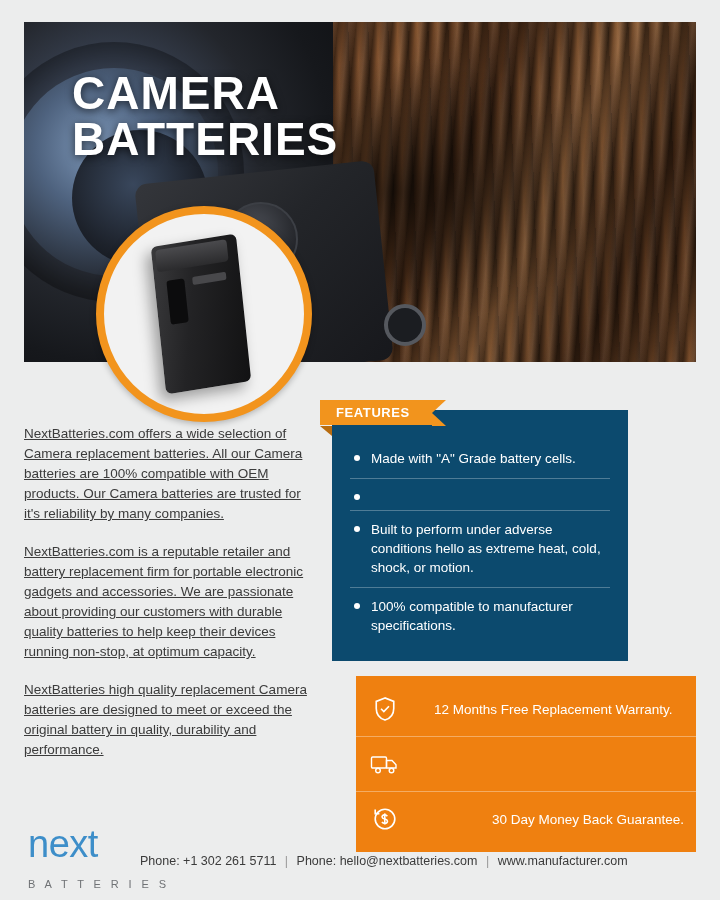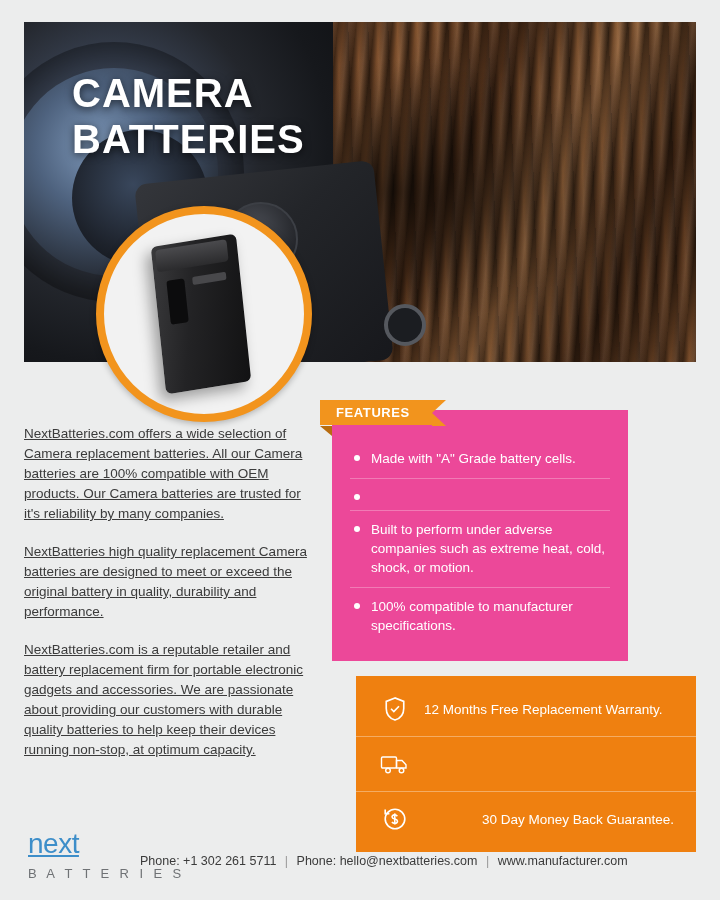--- a/index.html
+++ b/index.html
@@ -100,21 +100,21 @@
   .bark-shade {
     position: absolute;
     inset: 0;
     background: radial-gradient(ellipse at 20% 50%, rgba(0,0,0,0.55) 0%, rgba(0,0,0,0.0) 55%);
   }
   .hero-title {
     position: absolute;
     left: 48px;
     top: 48px;
     color: #ffffff;
-    font-size: 40px;
+    font-size: 46px;
     line-height: 46px;
     font-weight: bold;
     letter-spacing: 1px;
     text-shadow: 0 2px 8px rgba(0,0,0,0.65);
     z-index: 5;
   }
 
   
   .product-circle {
     position: absolute;
@@ -174,21 +174,21 @@
     text-decoration: underline;
   }
   .copy p { margin: 0 0 18px 0; }
 
   
   .features {
     position: absolute;
     left: 332px;
     top: 410px;
     width: 296px;
-    background: #ec4899;
+    background: #0c4a6e;
     padding: 30px 0 16px 0;
     box-sizing: border-box;
   }
   .features-tag {
     position: absolute;
     left: -12px;
     top: -10px;
     background: #f2941d;
     color: #ffffff;
     font-size: 13px;
@@ -247,22 +247,23 @@
     background: #ef8010;
     padding: 6px 0;
     box-sizing: border-box;
   }
   .g-item {
     display: flex;
     align-items: center;
     color: #ffffff;
     font-size: 13.5px;
     line-height: 19px;
-    padding: 12px 22px;
+    padding: 12px 12px;
     border-bottom: 1px solid rgba(255,255,255,0.35);
+    gap: 20px;
   }
   .g-item:last-child { border-bottom: none; text-align: right; }
   .g-icon {
     flex: 0 0 auto;
     width: 34px;
     height: 30px;
     margin-right: 12px;
     display: flex;
     align-items: center;
     justify-content: center;
@@ -277,30 +278,29 @@
     width: 720px;
     height: 86px;
   }
   .logo {
     position: absolute;
     left: 28px;
     top: 14px;
   }
   .logo-next {
     color: #3d8ec9;
-    font-size: 28px;
+    font-size: 38px;
     line-height: 32px;
     letter-spacing: -0.5px;
-    text-decoration: underline;
   }
   .logo-sub {
     color: #6f7275;
-    font-size: 13px;
+    font-size: 11px;
     letter-spacing: 3.4px;
-    margin-top: 6px;
+    margin-top: 18px;
     text-align: right;
   }
   .footer-contact {
     position: absolute;
     left: 140px;
     top: 40px;
     color: #3b3b3b;
     font-size: 12.5px;
   }
   .sep { color: #9a9a9a; padding: 0 5px; }
@@ -335,38 +335,38 @@
   <div class="product-circle">
     <div class="battery">
       <div class="battery-top"></div>
       <div class="battery-notch"></div>
       <div class="battery-strip"></div>
     </div>
   </div>
 
   <div class="copy">
     <p>NextBatteries.com offers a wide selection of Camera replacement batteries. All our Camera batteries are 100% compatible with OEM products. Our Camera batteries are trusted for it's reliability by many companies.</p>
+    <p>NextBatteries.com is a reputable retailer and battery replacement firm for portable electronic gadgets and accessories. We are passionate about providing our customers with durable quality batteries to help keep their devices running non-stop, at optimum capacity.</p>
     <p>NextBatteries high quality replacement Camera batteries are designed to meet or exceed the original battery in quality, durability and performance.</p>
-    <p>NextBatteries.com is a reputable retailer and battery replacement firm for portable electronic gadgets and accessories. We are passionate about providing our customers with durable quality batteries to help keep their devices running non-stop, at optimum capacity.</p>
   </div>
 
   <div class="features">
     <div class="features-tag-fold"></div>
     <div class="features-tag">FEATURES</div>
     <ul class="feat-list">
       <li class="feat-item">
         <span class="feat-bullet"></span>
         <span>Made with "A" Grade battery cells.</span>
       </li>
       <li class="feat-item">
         <span class="feat-bullet"></span>
       </li>
       <li class="feat-item">
         <span class="feat-bullet"></span>
-        <span>Built to perform under adverse companies such as extreme heat, cold, shock, or motion.</span>
+        <span>Built to perform under adverse conditions hello as extreme heat, cold, shock, or motion.</span>
       </li>
       <li class="feat-item">
         <span class="feat-bullet"></span>
         <span>100% compatible to manufacturer specifications.</span>
       </li>
     </ul>
   </div>
 
   <div class="guarantees">
     <div class="g-item">

